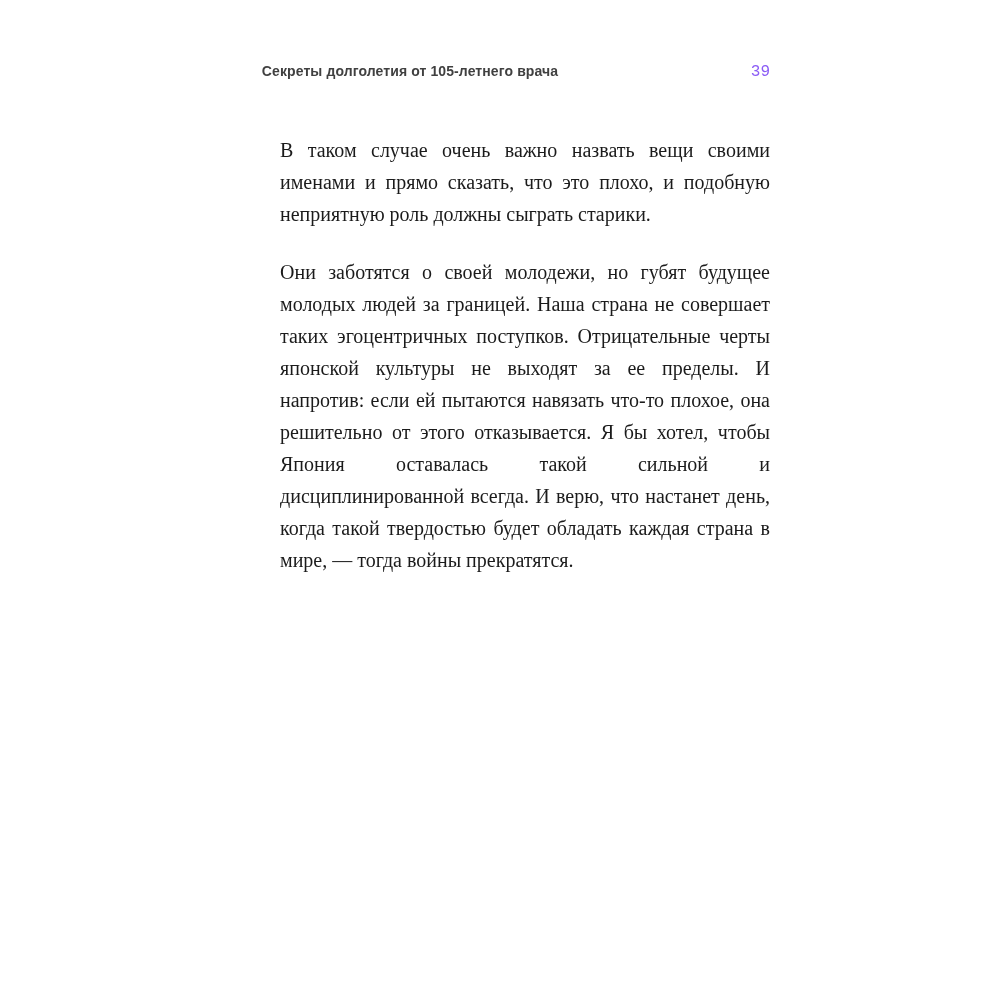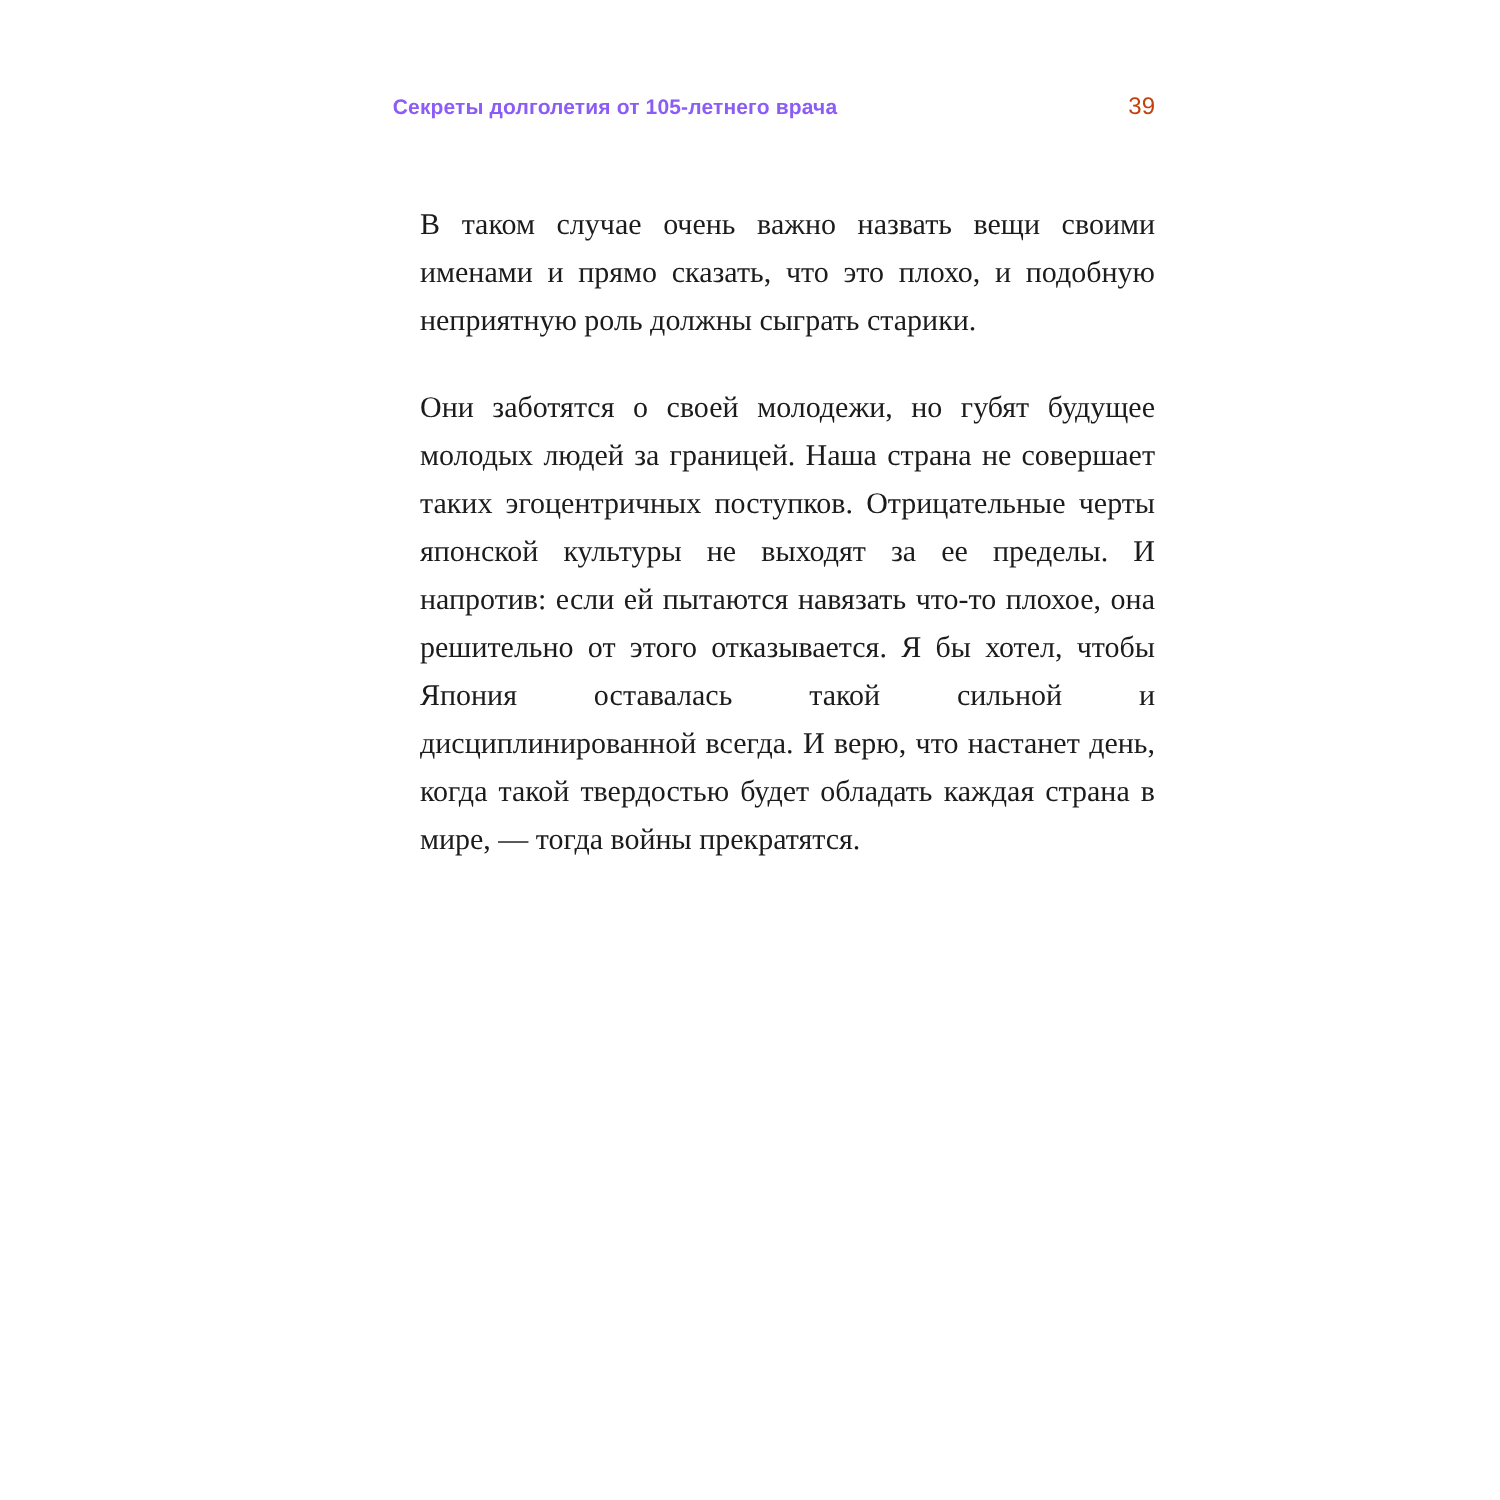--- a/index.html
+++ b/index.html
@@ -26,29 +26,29 @@
   .running-title {
     position: absolute;
     left: 0;
     top: 0;
     width: 820px;
     text-align: center;
     font-family: "Liberation Sans", sans-serif;
     font-weight: bold;
     font-size: 14px;
     letter-spacing: 0.1px;
-    color: #8b5cf6;
+    color: #404040;
   }
   .page-number {
     position: absolute;
     top: 0;
     right: 230px;
-    font-family: Liberation Sans, sans-serif;
+    font-family: Liberation Mono, monospace;
     font-size: 16px;
-    color: #c2410c;
+    color: #8b5cf6;
   }
   .text-block {
     position: absolute;
     left: 280px;
     top: 134px;
     width: 490px;
     font-size: 20px;
     line-height: 32px;
     text-align: justify;
     hyphens: auto;

